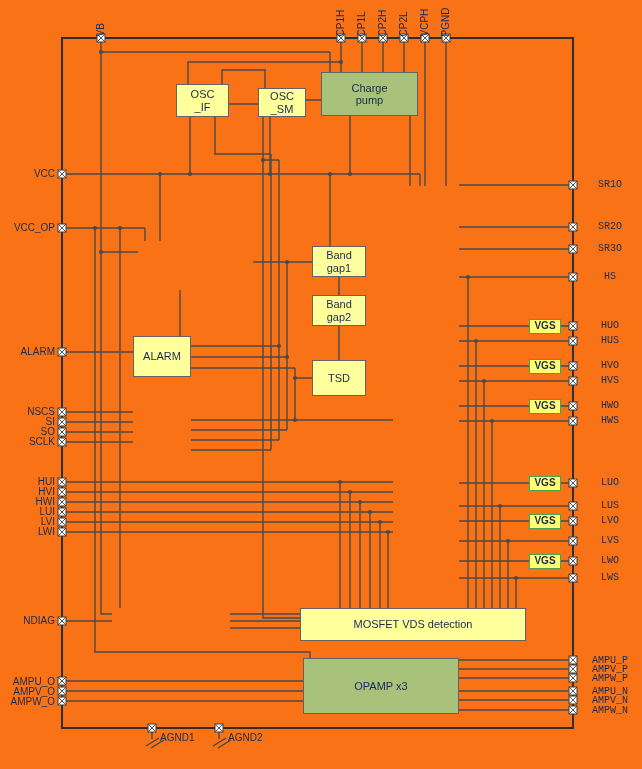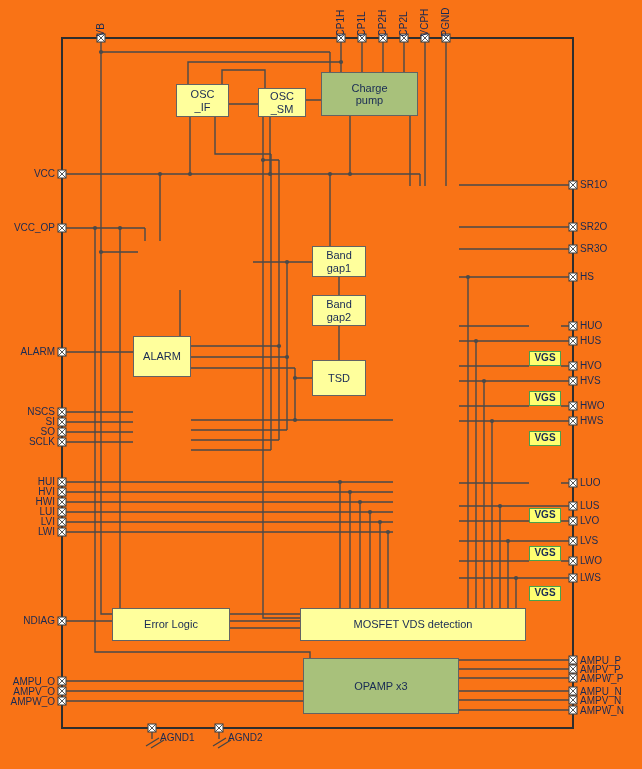--- a/index.html
+++ b/index.html
@@ -10,24 +10,24 @@
   .outline{stroke:var(--outline,#2e2e2e);stroke-width:2;fill:none;}
   .wire{stroke:var(--wire,#4a4a4a);stroke-width:1.4;fill:none;}
   .dot{fill:var(--wire,#3a3a3a);stroke:none;}
   .pinsq{fill:#ffffff;stroke:#454545;stroke-width:1.1;}
   .gndsym{stroke:#454545;stroke-width:1.3;fill:none;}
   .blk{position:absolute;z-index:2;box-sizing:border-box;border:1.5px solid #636363;
        background:var(--block-yellow,#ffff9c);display:flex;align-items:center;justify-content:center;
        text-align:center;white-space:pre-line;font-size:11px;line-height:12.5px;color:var(--label,#182a54);}
   .blk.green{background:var(--block-green,#a8c17b);}
   .blk.vgs{background:var(--vgs-fill,#ffff70);border:1.6px solid var(--vgs-border,#49a24d);
-           font-size:10px;font-weight:bold;z-index:3;margin-top:32px;}
+           font-size:10px;font-weight:bold;z-index:3;}
   .pl{position:absolute;z-index:2;font-size:10px;line-height:10px;color:var(--label,#182a54);white-space:nowrap;}
   .pl.left{left:0;width:55px;text-align:right;}
-  .pl.right{left:580px;width:60px;text-align:left;}
+  .pl.right{left:580px;width:60px;text-align:center;font-family:Liberation Mono, monospace;}
   .pl.sm{font-size:10px;line-height:9px;}
   .pl.top{width:44px;height:11px;text-align:left;transform:rotate(-90deg);transform-origin:center center;}
   .pl.bottom{text-align:left;}
 </style>
 </head>
 <body>
 
 <div id="canvas">
 
   <svg id="wires" width="642" height="769" viewBox="0 0 642 769">
@@ -148,21 +148,20 @@
   <div class="blk" style="left:312px;top:295px;width:54px;height:31px">Band
 gap2</div>
   <div class="blk" style="left:133px;top:336px;width:58px;height:41px">ALARM</div>
   <div class="blk" style="left:312px;top:360px;width:54px;height:36px">TSD</div>
   <div class="blk vgs" style="left:529px;top:319px;width:32px;height:15px">VGS</div>
   <div class="blk vgs" style="left:529px;top:359px;width:32px;height:15px">VGS</div>
   <div class="blk vgs" style="left:529px;top:399px;width:32px;height:15px">VGS</div>
   <div class="blk vgs" style="left:529px;top:476px;width:32px;height:15px">VGS</div>
   <div class="blk vgs" style="left:529px;top:514px;width:32px;height:15px">VGS</div>
   <div class="blk vgs" style="left:529px;top:554px;width:32px;height:15px">VGS</div>
-  <div class="blk" style="left:112px;top:608px;width:118px;height:33px">Error Logic</div>
   <div class="blk" style="left:300px;top:608px;width:226px;height:33px">MOSFET VDS detection</div>
   <div class="blk green" style="left:303px;top:658px;width:156px;height:56px">OPAMP x3</div>
 
   <div class="pl top" style="left:79px;top:9px">VB</div>
   <div class="pl top" style="left:319px;top:9px">CP1H</div>
   <div class="pl top" style="left:340px;top:9px">CP1L</div>
   <div class="pl top" style="left:361px;top:9px">CP2H</div>
   <div class="pl top" style="left:382px;top:9px">CP2L</div>
   <div class="pl top" style="left:403px;top:9px">VCPH</div>
   <div class="pl top" style="left:424px;top:9px">PGND</div>

